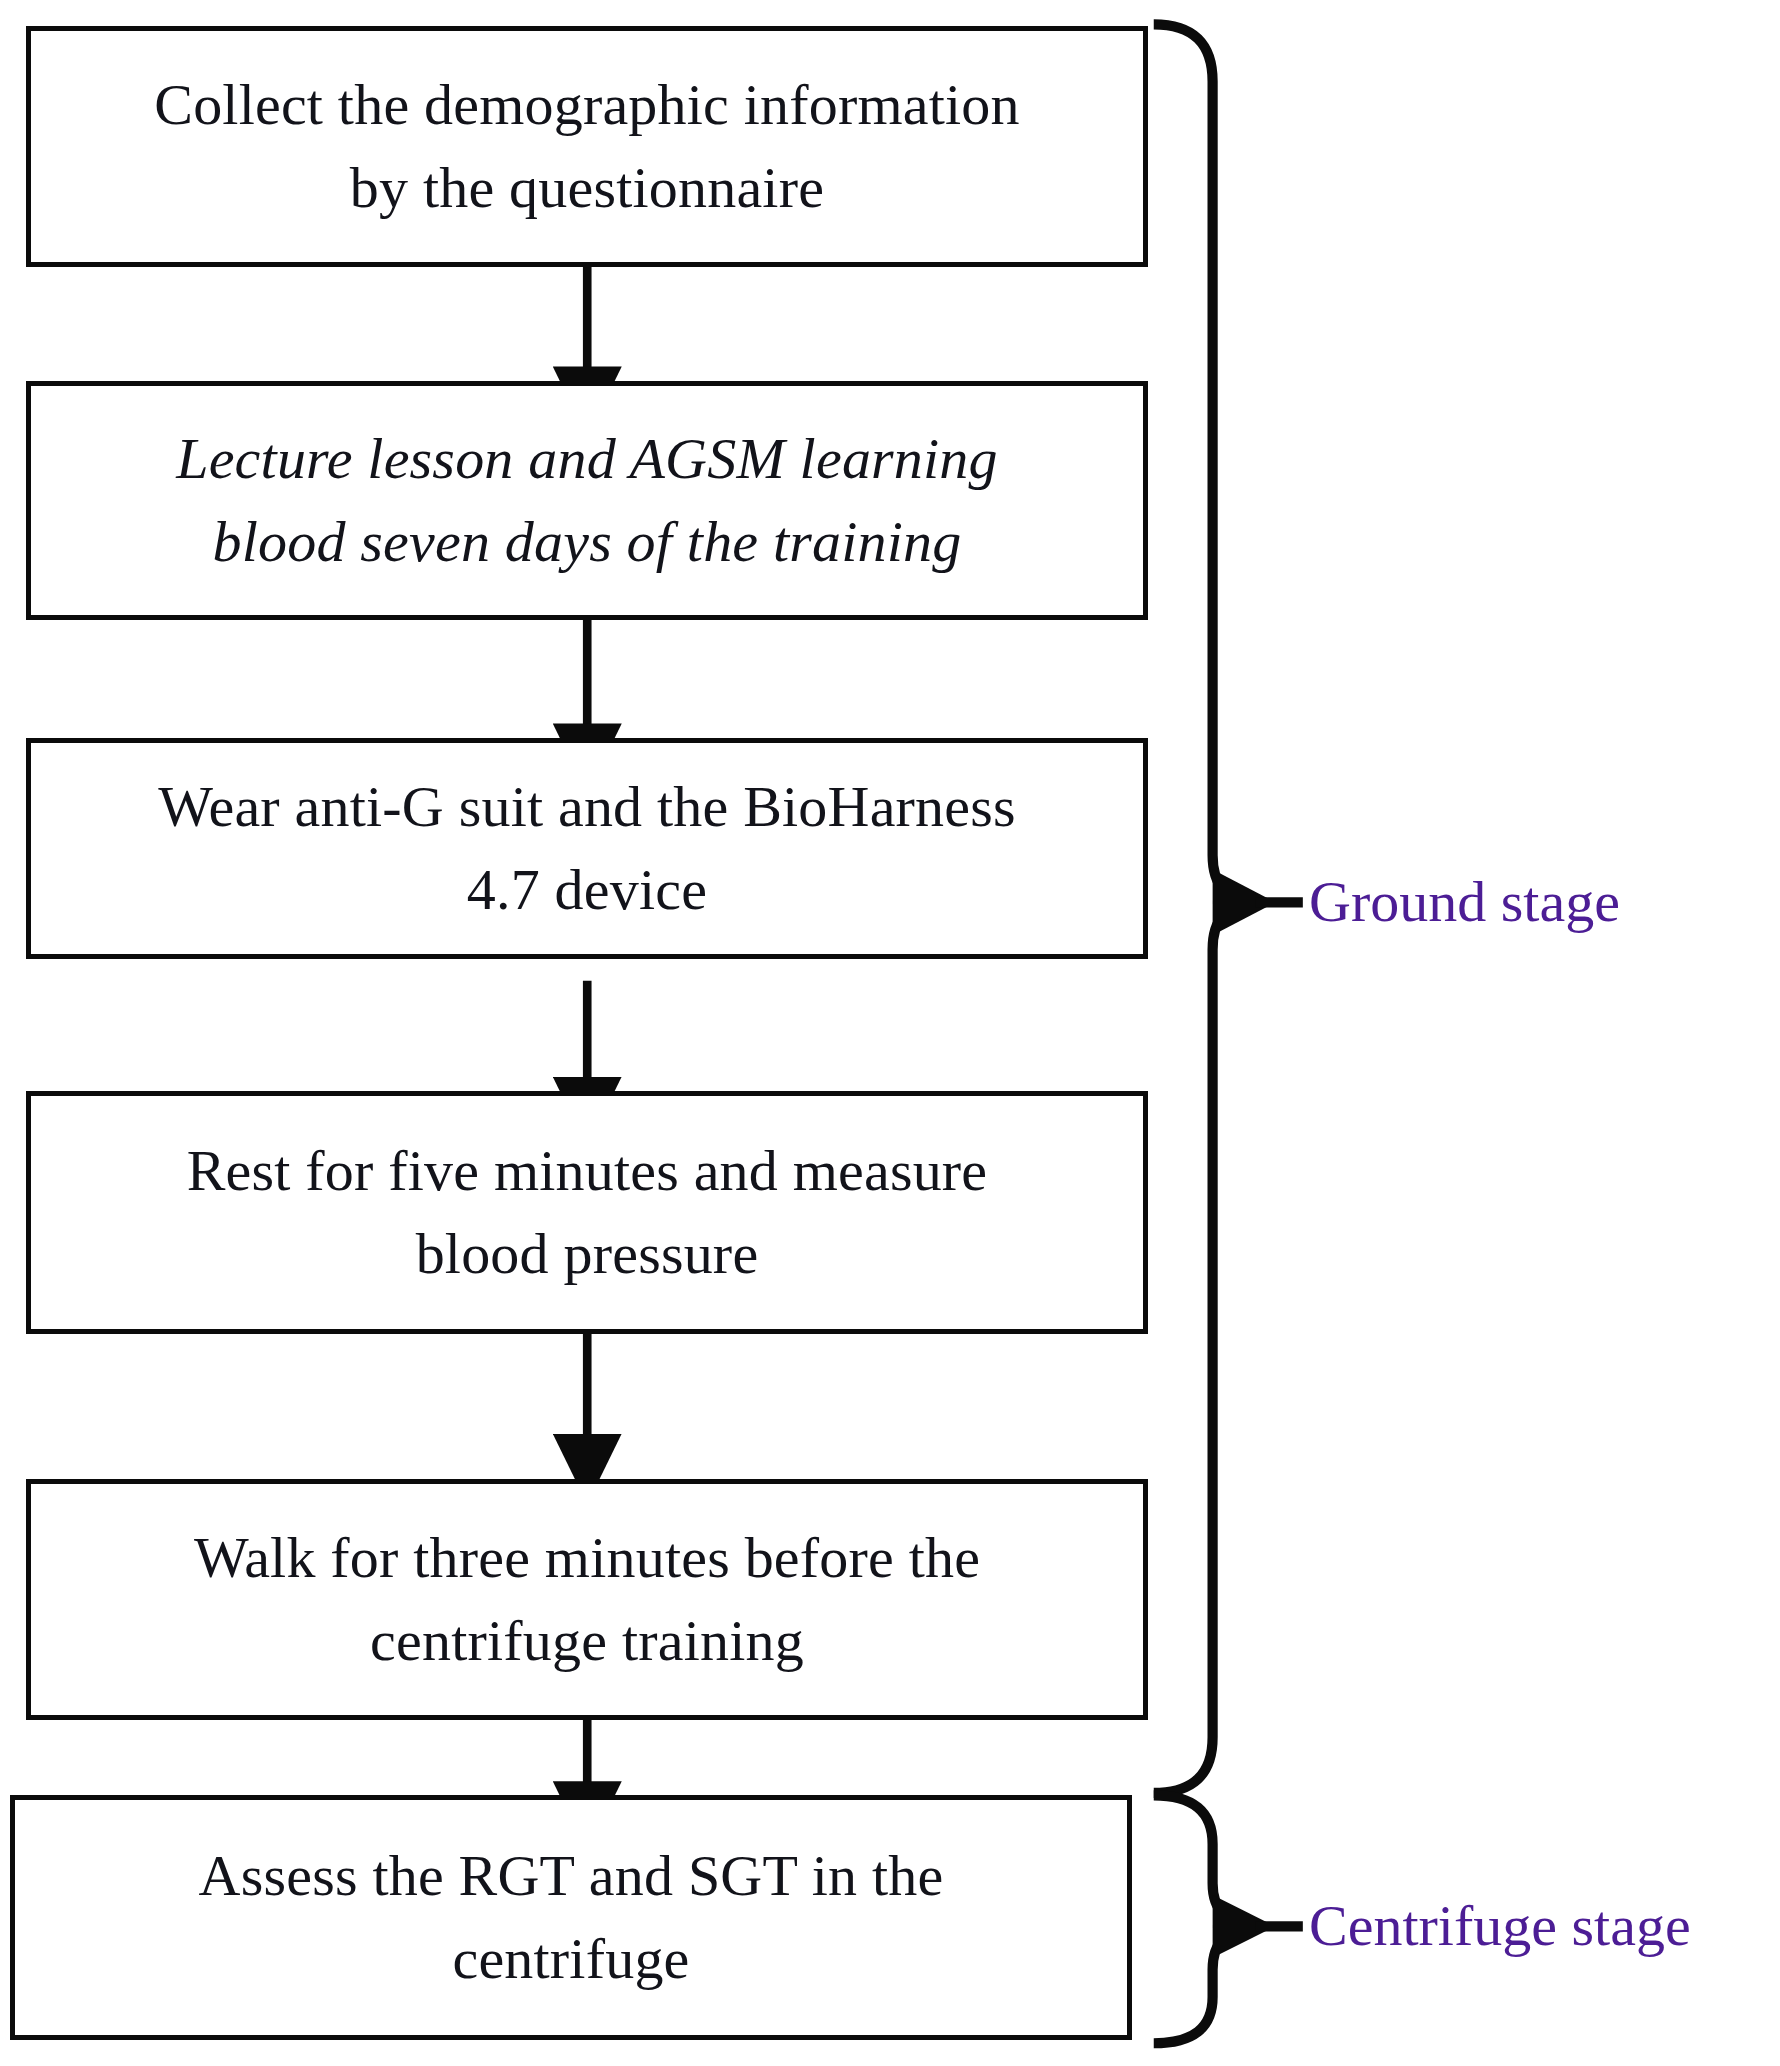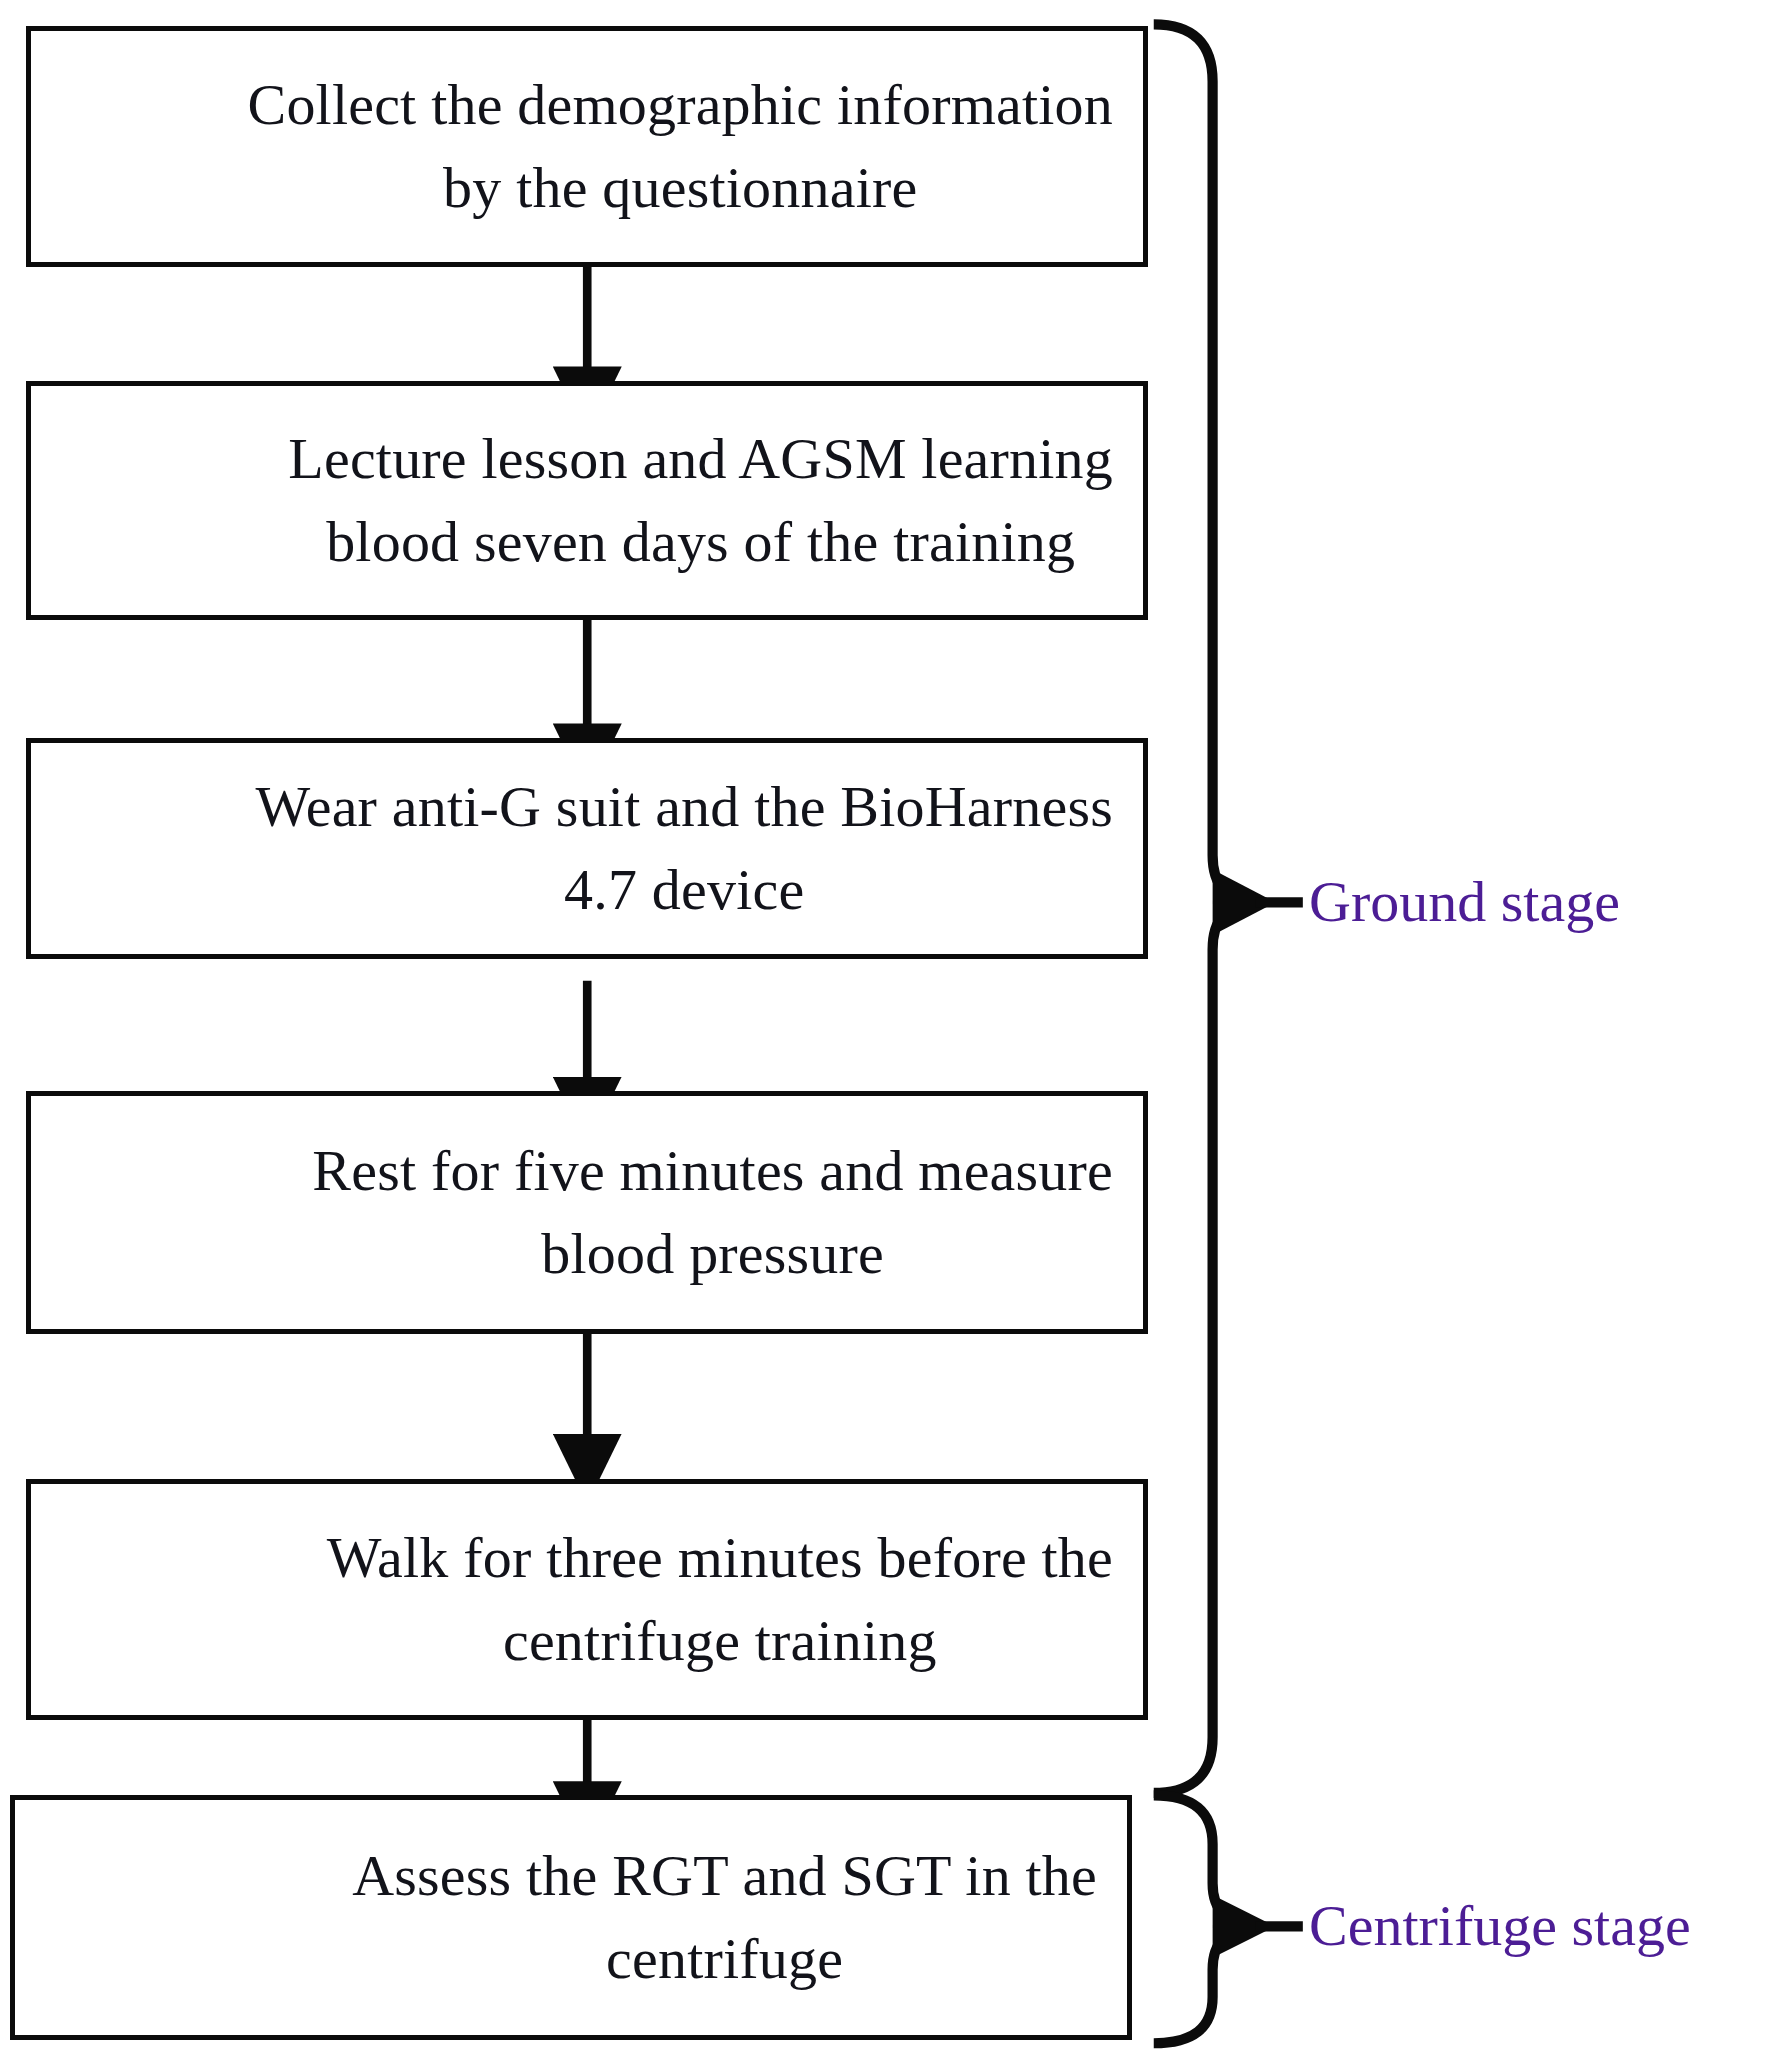--- a/index.html
+++ b/index.html
@@ -24,21 +24,21 @@
     width: 1781px;
     height: 2066px;
   }
   .node-box {
     position: absolute;
     box-sizing: border-box;
     border: 5.5px solid #0b0b0b;
     background: #ffffff;
     display: flex;
     align-items: center;
-    justify-content: flex-end;
+    justify-content: center;
   }
   .node-label {
     font-size: 58px;
     line-height: 1.42;
     text-align: center;
     color: #12131a;
     padding: 0 30px;
     letter-spacing: 0.2px;
   }
   .stage-label {
@@ -106,21 +106,21 @@
     </g>
   </svg>
 
   <div class="node-box" style="left:26px; top:26px; width:1122px; height:241px;">
     <div class="node-label">
       <span>Collect the demographic information</span><br>
       <span>by the questionnaire</span>
     </div>
   </div>
 
-  <div class="node-box" style="left:26px; top:381px; width:1122px; height:239px;">
+  <div class="node-box" style="left:26px; top:381px; width:1122px; height:239px;font-style:italic;">
     <div class="node-label">
       <span>Lecture lesson and AGSM learning</span><br>
       <span>blood seven days of the training</span>
     </div>
   </div>
 
   <div class="node-box" style="left:26px; top:738px; width:1122px; height:221px;">
     <div class="node-label">
       <span>Wear anti-G suit and the BioHarness</span><br>
       <span>4.7 device</span>

